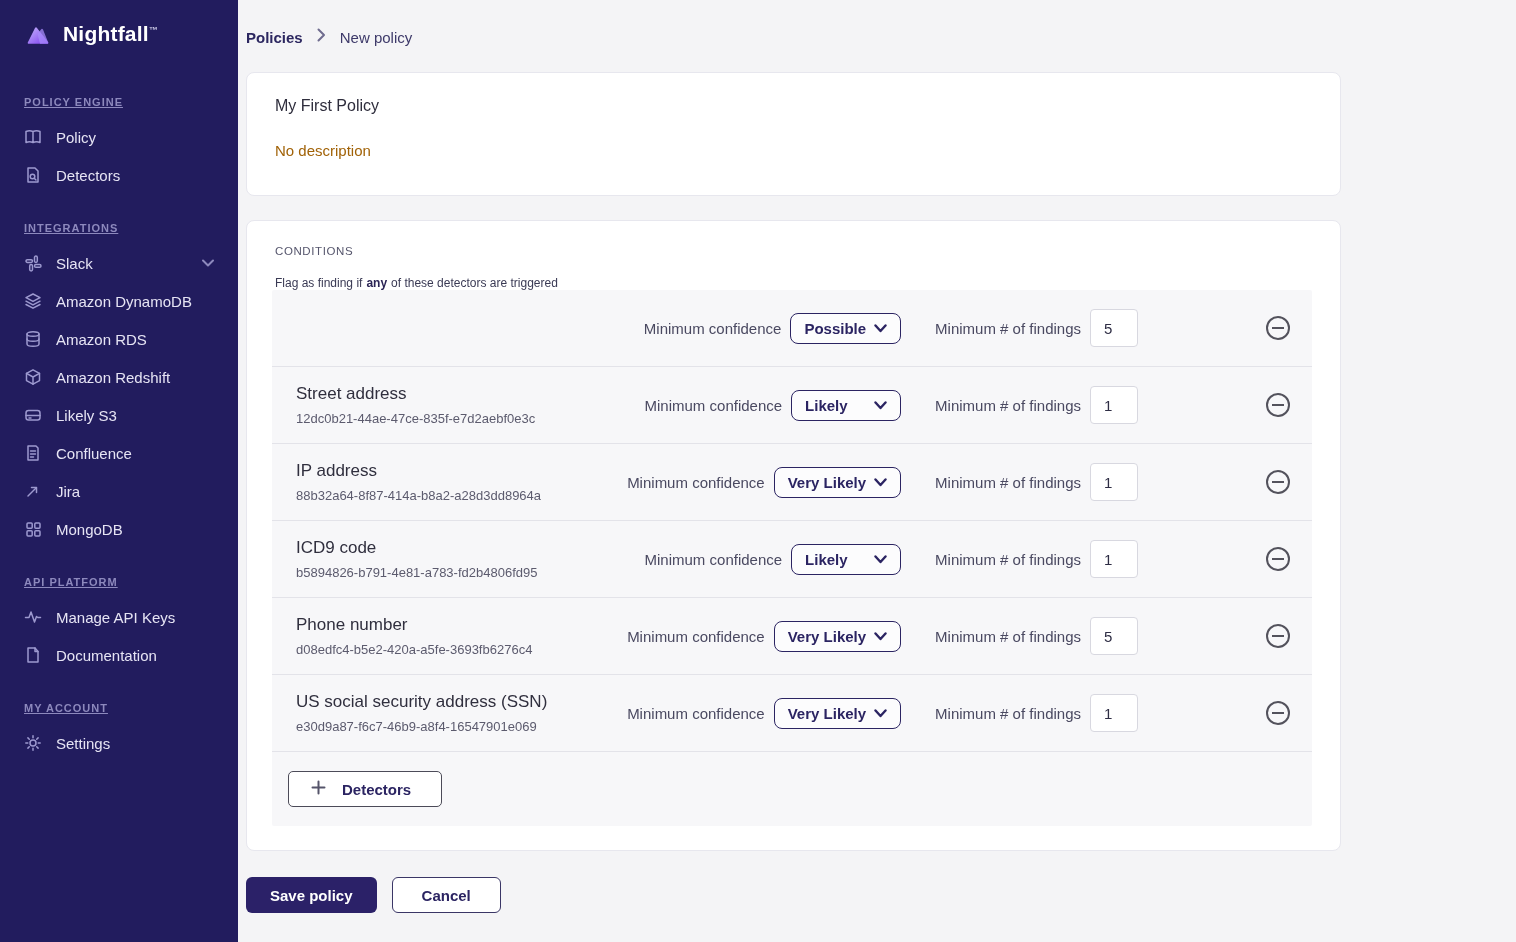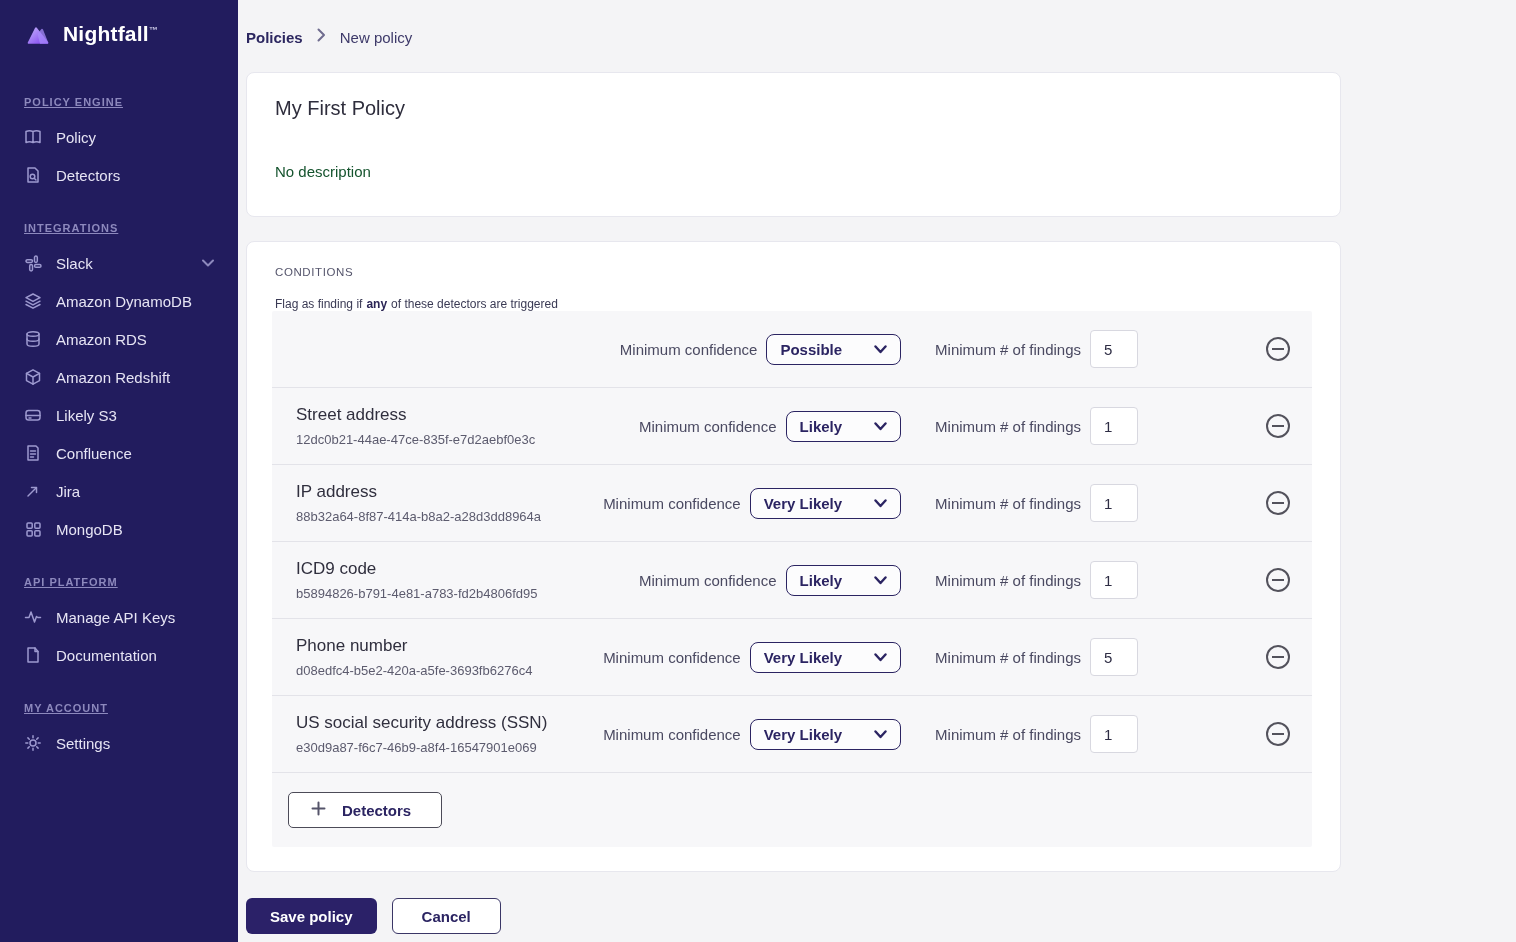--- a/index.html
+++ b/index.html
@@ -21,36 +21,36 @@
 
   
   .main { flex:1; padding:24px 23px 0 8px; overflow:hidden; }
   .breadcrumb { display:flex; align-items:center; gap:14px; margin:4px 0 26px 0; }
   .crumb-root { font-size:15px; font-weight:bold; color:#2c2760; cursor:pointer; }
   .crumb-sep svg { stroke:#6f6c8f; stroke-width:2; fill:none; stroke-linecap:round; stroke-linejoin:round; }
   .crumb-current { font-size:15px; color:#3d3969; }
 
   .card { background:#ffffff; border:1px solid #e7e7ee; border-radius:8px; }
   .card-policy { padding:24px 28px 36px 28px; margin-bottom:24px; }
-  .policy-title { font-size:20px; font-weight:normal; color:#2e2d3c; margin-bottom:43px; }
-  .policy-desc { font-size:15px; color:#14532d; }
+  .policy-title { font-size:16px; font-weight:normal; color:#2e2d3c; margin-bottom:27px; }
+  .policy-desc { font-size:15px; color:#a16207; }
 
   .card-conditions { padding:24px 0 24px 0; }
   .cond-heading { font-size:11.5px; letter-spacing:0.6px; color:#55556c; font-weight:normal; padding:0 28px; margin-bottom:19px; }
   .cond-flag { font-size:12px; color:#3a3a54; padding:0 28px; }
   .cond-flag b { color:#2b2555; padding:0 4px; }
 
   .rows-panel { margin:0 28px 0 25px; background:#f7f7f9; border-radius:2px; }
   .det-row { display:flex; align-items:center; height:77px; padding:0 22px 0 24px; border-bottom:1px solid #e3e3e9; }
   .det-info { display:flex; flex-direction:column; gap:7px; min-width:290px; }
   .det-name { font-size:17px; color:#302f3e; }
   .det-uuid { font-size:13px; color:#5c5b6e; }
   .det-controls { margin-left:auto; display:flex; align-items:center; }
   .ctl-label { font-size:15px; color:#4a4961; }
-  .conf-select { display:inline-flex; align-items:center; justify-content:space-between; gap:32px; min-width:110px;
+  .conf-select { display:inline-flex; align-items:center; justify-content:space-between; gap:8px; min-width:110px;
                  border:1.5px solid #2b2462; border-radius:8px; background:#fcfcfd; padding:6px 13px; height:31px;
                  margin:0 34px 0 9px; cursor:pointer; }
   .conf-select .val { font-size:15px; font-weight:bold; color:#2b2462; white-space:nowrap; }
   .conf-select svg { stroke:#2b2462; stroke-width:2.4; fill:none; stroke-linecap:round; stroke-linejoin:round; }
   .findings-input { width:48px; height:38px; border:1px solid #d8d8e0; border-radius:4px; background:#ffffff;
                     font-family:"Liberation Sans", sans-serif; font-size:15px; color:#2e2d44; padding-left:13px; margin-left:9px; }
   .remove-btn { width:24px; height:24px; border:2px solid #53525c; border-radius:50%; background:transparent;
                 position:relative; cursor:pointer; margin-left:128px; margin-right:0; flex-shrink:0; }
   .remove-btn::after { content:""; position:absolute; left:4px; right:4px; top:50%; height:2px; margin-top:-1px; background:#53525c; }
 

